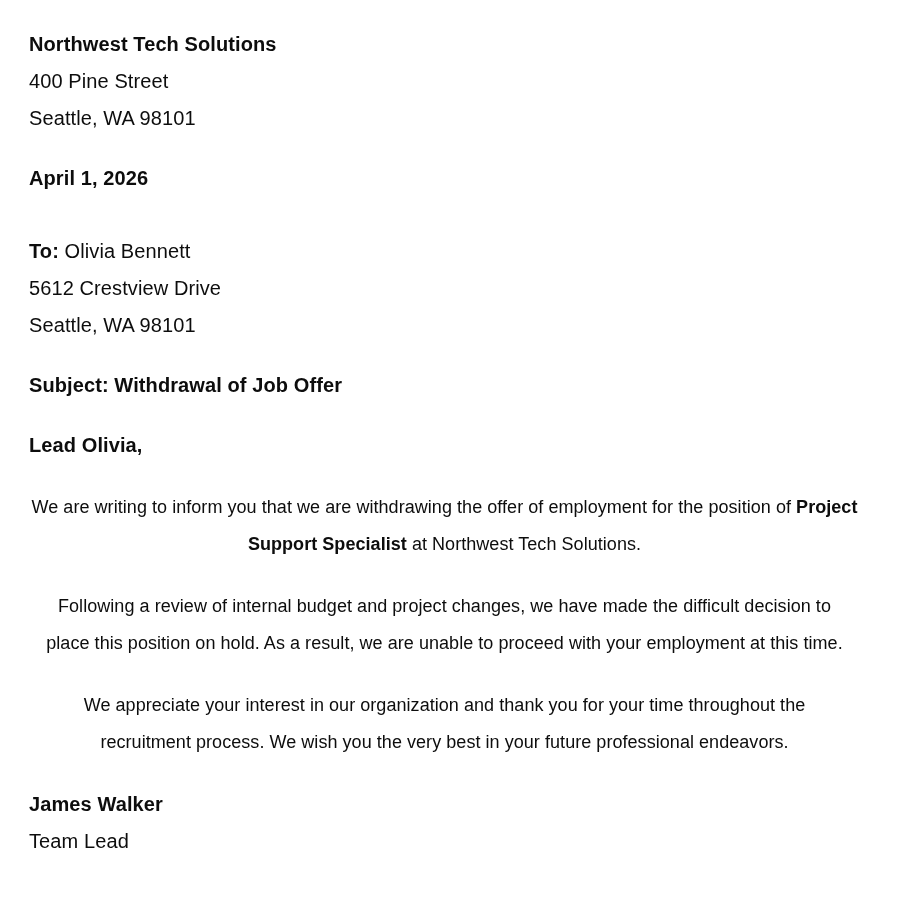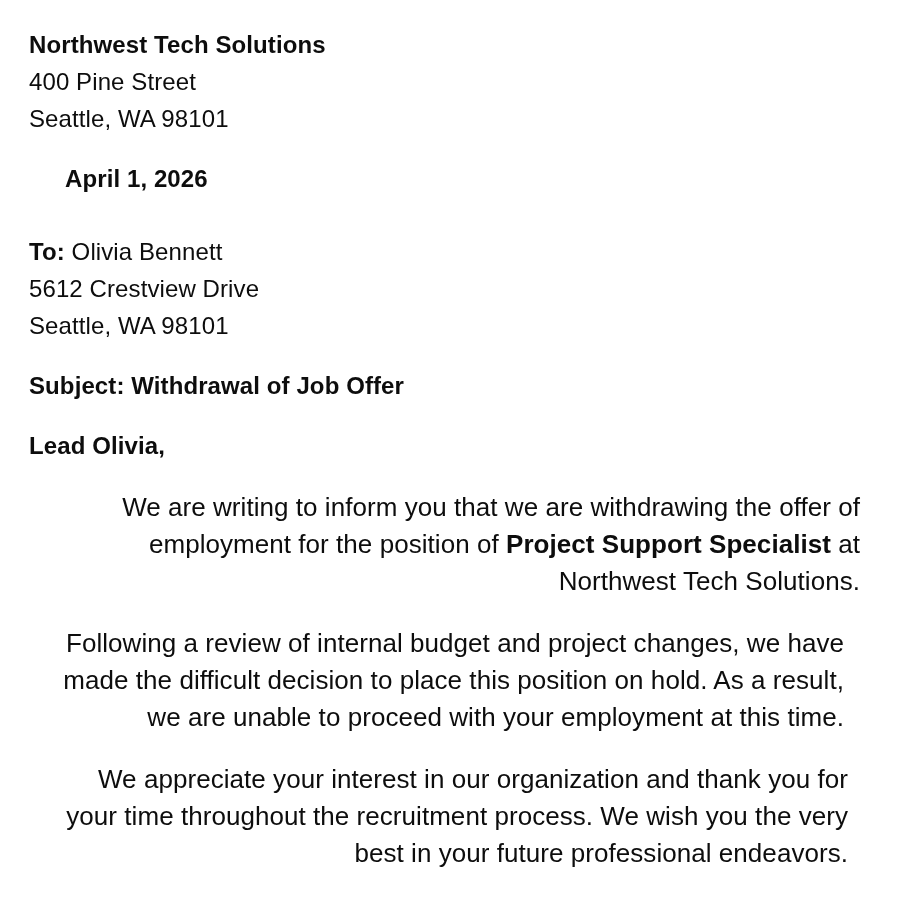--- a/index.html
+++ b/index.html
@@ -24,40 +24,40 @@
   }
 
   .block {
     margin: 0 0 22px 0;
   }
   .block:last-child {
     margin-bottom: 0;
   }
 
   .line {
-    font-size: 24px;
+    font-size: 20px;
     line-height: 37px;
     letter-spacing: 0.1px;
     white-space: pre-wrap;
   }
 
   .bold {
     font-weight: bold;
   }
 
   .para {
-    font-size: 26px;
+    font-size: 18px;
     line-height: 37px;
     letter-spacing: 0.05px;
-    text-align: right;
+    text-align: center;
     max-width: 836px;
   }
 
   .addr-block { margin-bottom: 23px; }
-  .date-block { margin-bottom: 23px; margin-left: 36px; }
+  .date-block { margin-bottom: 23px; }
   .to-block   { margin-bottom: 23px; margin-top: 36px; }
   .subject-block { margin-bottom: 23px; }
   .greeting-block { margin-bottom: 25px; }
   .para-block { margin-bottom: 25px; }
   .sign-block { margin-bottom: 0; }
 
   .inline-strong { font-weight: bold; }
 </style>
 </head>
 <body>

